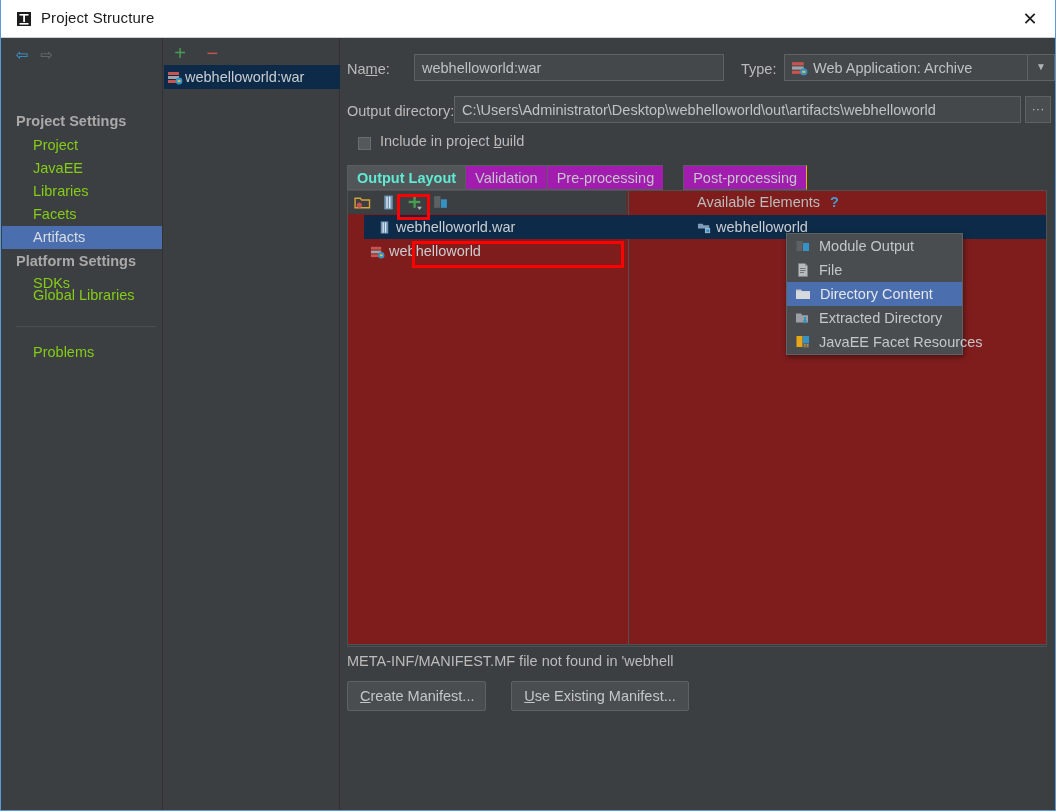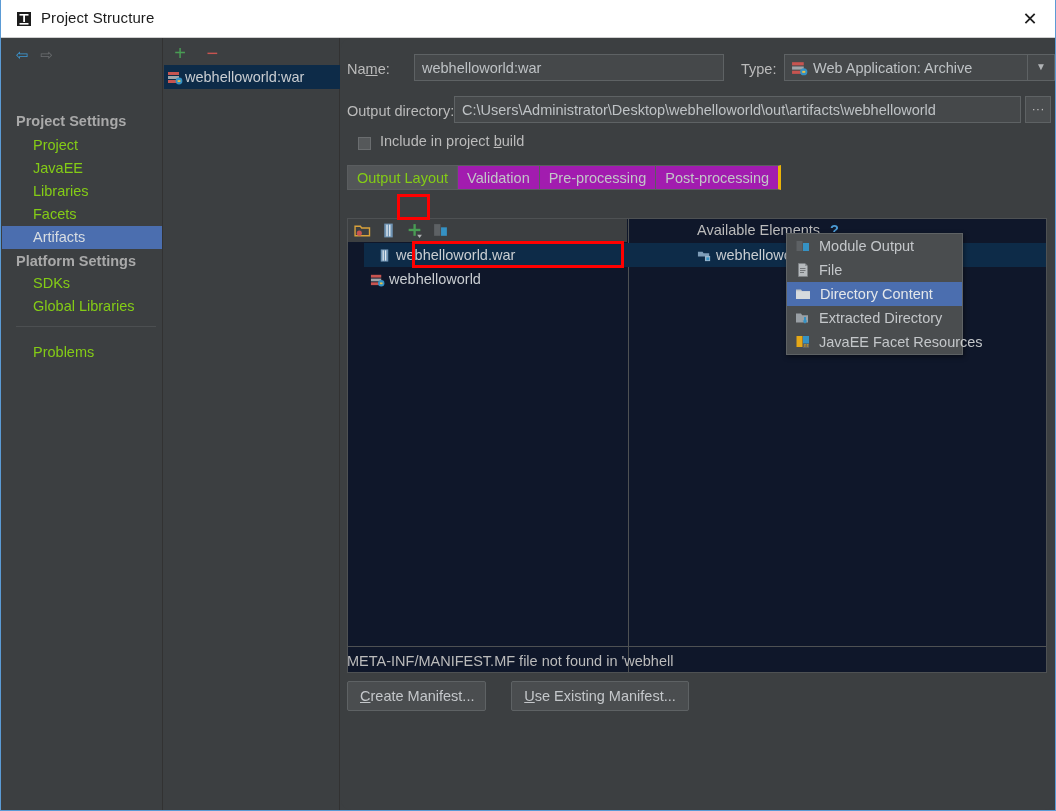--- a/index.html
+++ b/index.html
@@ -162,29 +162,28 @@
     display: inline-block; height: 25px;
     padding: 0 9px; line-height: 24px;
     font-size: 14.5px; color: #c2c5c8;
     background: #a21caf;
     border: 1px solid #5a5d5f;
     border-right: none;
     cursor: pointer;
     white-space: nowrap;
     vertical-align: top;
   }
-  .tab:last-child { border-right: 3px solid #eab308; }
-  .tab.active { background: #535658; color: #84cc16; }
+  .tab:last-child { border-right: 1px solid #eab308; margin-left: 20px; }
+  .tab.active { background: #535658; color: #5eead4; font-weight: bold; }
   
   .content-panel {
     position: absolute; left: 6px; top: 152px;
     width: 700px; height: 455px;
-    background: #0f172a;
+    background: #7f1d1d;
     border: 1px solid #4e5153;
-    margin-top: 28px;
   }
   .panel-toolbar {
     position: absolute; left: 0; top: 0;
     width: 279px; height: 23px;
     background: #3c3f41;
   }
   .tb-icon {
     position: absolute; top: 3px; width: 17px; height: 17px;
     cursor: pointer;
   }
@@ -288,21 +287,21 @@
 
     <div class="side-group" style="top:75px">Project Settings</div>
     <div class="side-group" style="top:215px">Platform Settings</div>
 
     <div class="side-item" style="top:96px">Project</div>
     <div class="side-item" style="top:119px">JavaEE</div>
     <div class="side-item" style="top:142px">Libraries</div>
     <div class="side-item" style="top:165px">Facets</div>
     <div class="side-item selected" style="top:188px">Artifacts</div>
     <div class="side-item" style="top:234px">SDKs</div>
-    <div class="side-item" style="top:257px">Global Libraries</div>
+    <div class="side-item" style="top:246px">Global Libraries</div>
     <div class="side-sep" style="top:288px"></div>
     <div class="side-item" style="top:303px">Problems</div>
   </div>
 
   <div class="artifact-col">
     <div class="art-toolbar">
       <span class="art-plus">+</span>
       <span class="art-minus">−</span>
     </div>
     <div class="art-row">

